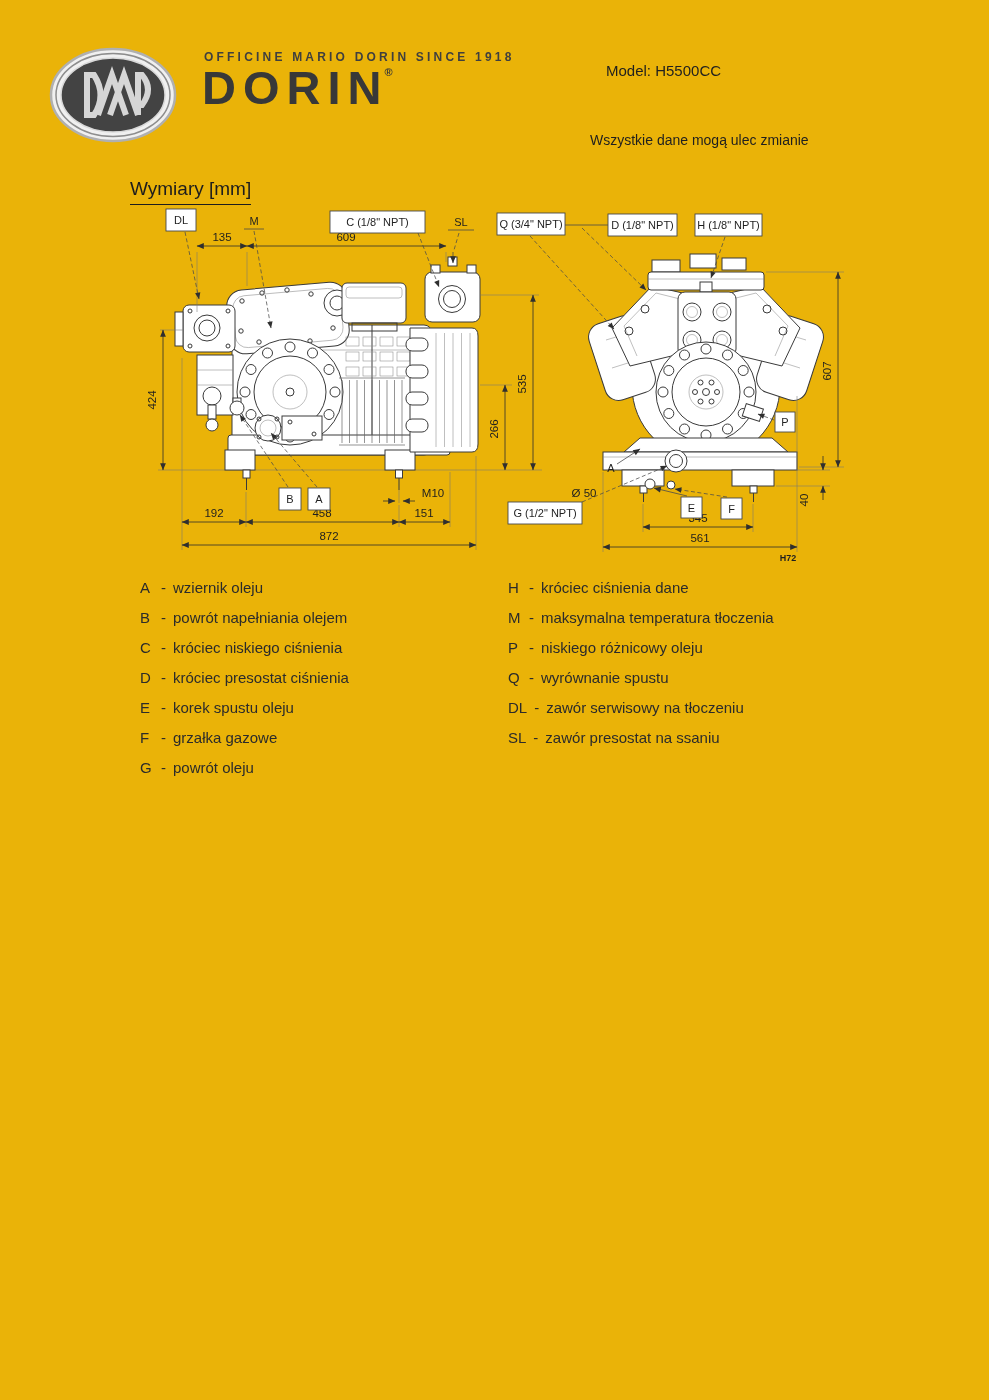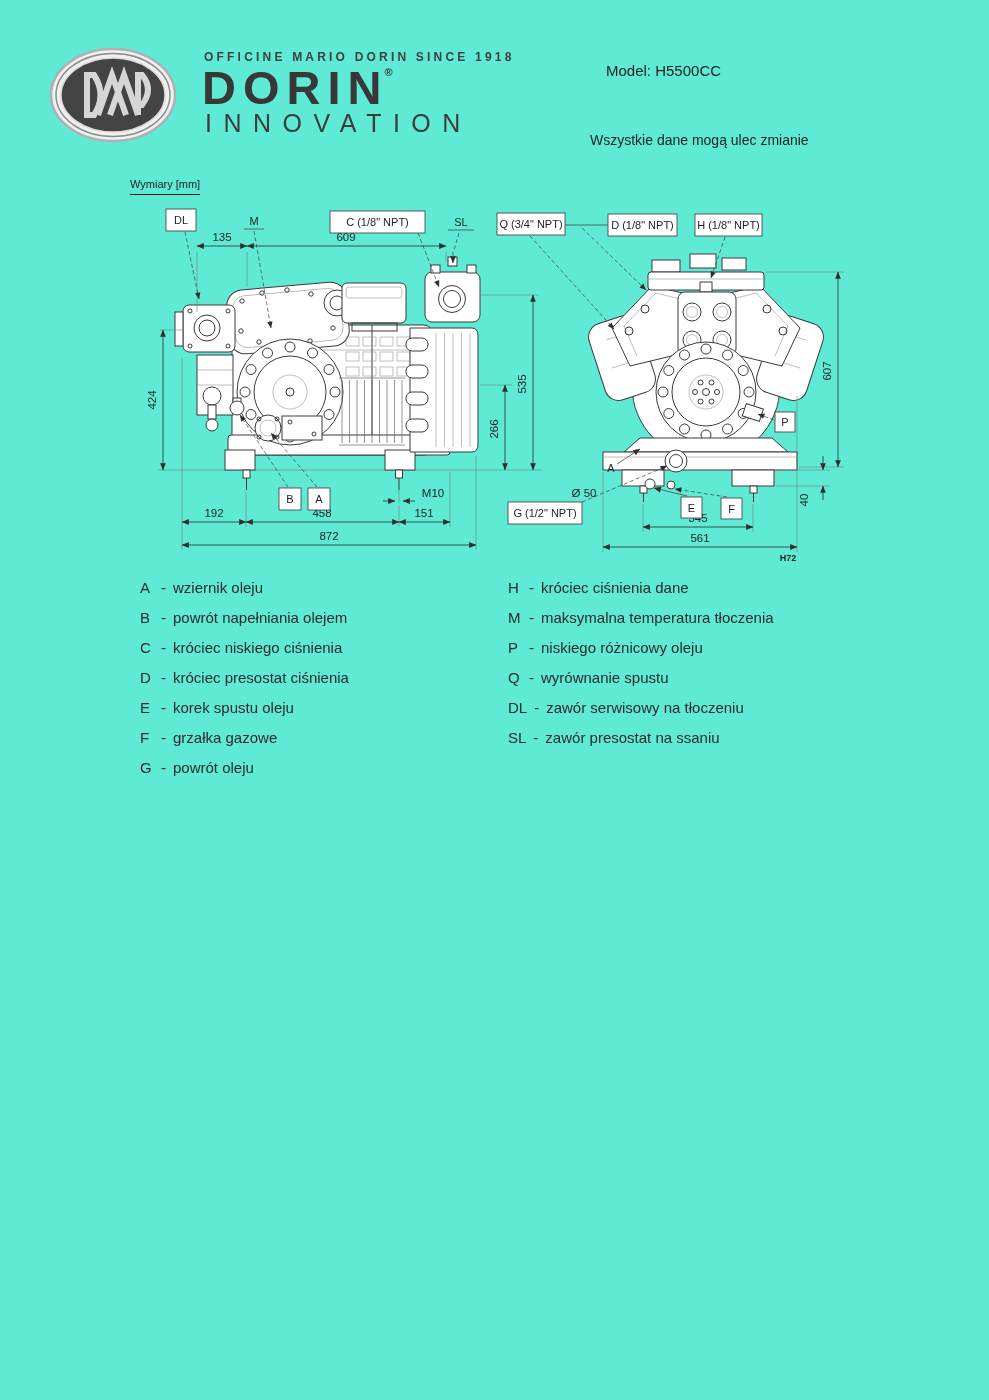--- a/index.html
+++ b/index.html
@@ -1,26 +1,26 @@
 <!DOCTYPE html>
 <html><head>
 <meta charset="utf-8">
 <style>
   html,body{margin:0;padding:0;background:#fff;}
-  .page{position:relative;width:989px;height:1400px;background:#5eead4;overflow:hidden;
+  .page{position:relative;width:989px;height:1400px;background:#eab308;overflow:hidden;
         font-family:"Liberation Sans",sans-serif;color:#2b2b2b;}
   .abs{position:absolute;}
   
   .tagline{left:204px;top:50px;font-size:12px;font-weight:bold;letter-spacing:3.2px;color:#3f3f3f;white-space:nowrap;}
   .brand{left:202px;top:60px;font-size:47px;font-weight:bold;letter-spacing:7px;color:#383838;white-space:nowrap;}
   .reg{font-size:11px;vertical-align:28px;letter-spacing:0;margin-left:-4px;}
   .brandsub{left:205px;top:109px;font-size:25px;font-weight:400;letter-spacing:11.5px;color:#3c3c3c;white-space:nowrap;}
   .model{left:606px;top:62px;font-size:15px;color:#1f1f1f;}
   .note{left:590px;top:84px;font-size:14px;color:#1f1f1f;margin-top:48px;}
-  .sectitle{left:130px;top:178px;font-size:11px;color:#1d1d1d;border-bottom:1.5px solid #1d1d1d;padding-bottom:4px;}
+  .sectitle{left:130px;top:178px;font-size:19px;color:#1d1d1d;border-bottom:1.5px solid #1d1d1d;padding-bottom:4px;}
   
   .legend{top:572px;font-size:15px;color:#2b2b2b;}
   .legend-left{left:140px;}
   .legend-right{left:508px;}
   .lrow{display:flex;align-items:center;height:30px;white-space:nowrap;}
   .lkey{min-width:14px;display:inline-block;}
   .lsep{margin:0 7px;}
   
   .draw{left:140px;top:200px;}
   .bo{stroke:#3a3a3a;fill:none;stroke-width:1;}
@@ -48,21 +48,20 @@
       <path d="M39,31 L39,71"></path>
       <path d="M36,31 L46,31 Q59,51 46,71 L36,71"></path>
       <path d="M50,71 L64,31 L78,71"></path>
       <path d="M62,71 L76,31 L90,71"></path>
       <path d="M90,31 L90,71"></path>
       <path d="M87,31 L94,31 Q106,45 94,61 L87,61"></path>
     </g>
   </svg>
   <div class="abs tagline">OFFICINE MARIO DORIN SINCE 1918</div>
   <div class="abs brand"><span>DORIN</span><span class="reg">®</span></div>
-  <div class="abs brandsub">INNOVATION</div>
   <div class="abs model">Model: H5500CC</div>
   <div class="abs note">Wszystkie dane mogą ulec zmianie</div>
 
   <div class="abs sectitle">Wymiary [mm]</div>
 
   <svg class="abs draw" width="740" height="375" viewBox="0 0 740 375">
     <defs>
       <marker id="ah" viewBox="0 0 10 10" refX="9.5" refY="5" markerWidth="11" markerHeight="9" orient="auto-start-reverse" markerUnits="strokeWidth">
         <path d="M0,1 L10,5 L0,9 Z" fill="#2f2f2f"></path>
       </marker>

